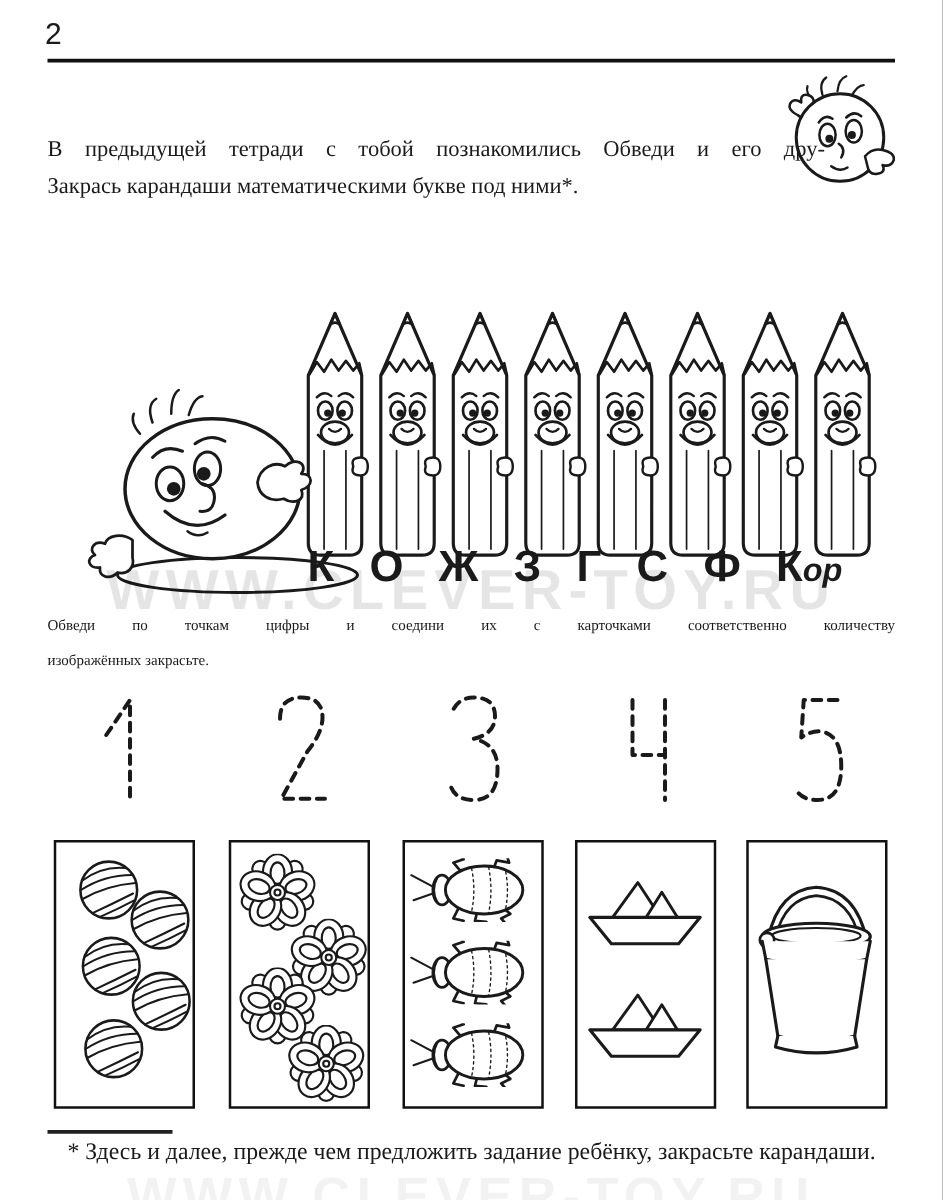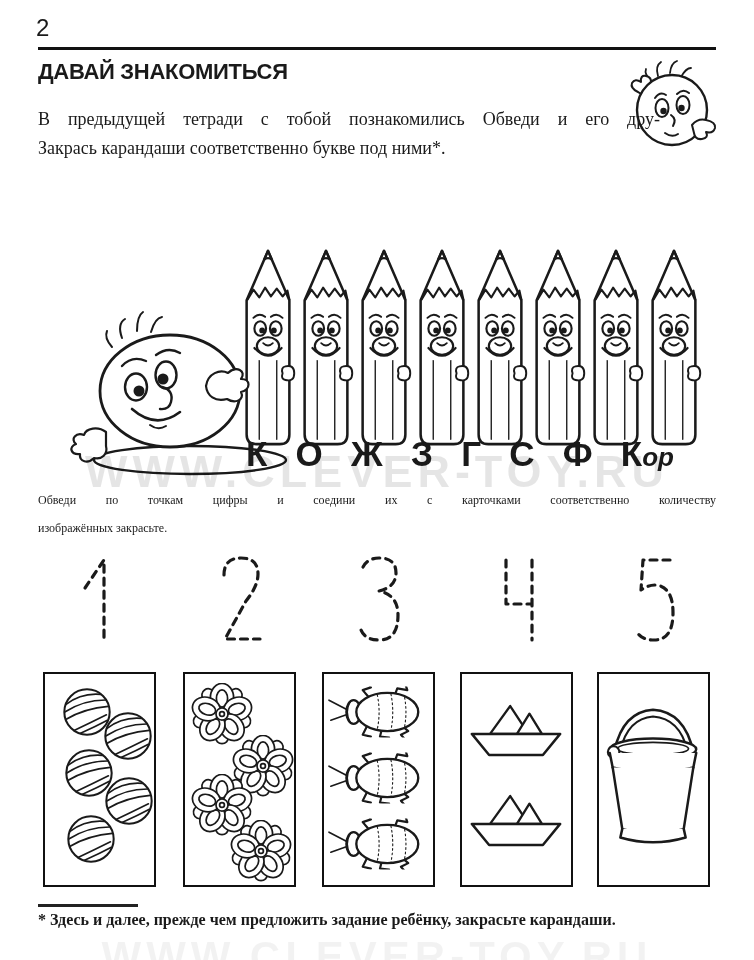--- a/index.html
+++ b/index.html
@@ -34,21 +34,21 @@
              font-family:"Liberation Sans",sans-serif;font-weight:800;font-size:42px;
              letter-spacing:5px;color:rgba(0,0,0,0.05);white-space:nowrap;}
 
   .instruction{left:38px;top:486px;width:678px;font-size:12px;line-height:28px;z-index:3;}
 
   .num-cell{top:550px;width:113px;height:94px;display:flex;align-items:center;justify-content:center;}
   .card{top:672px;width:113px;height:215px;border:2.4px solid #111;background:#fff;box-sizing:border-box;}
   .card svg{display:block;}
 
   .footnote-rule{left:38px;top:904px;width:100px;height:3px;background:#222;}
-  .footnote{left:38px;top:911px;width:690px;font-size:16px;font-weight:bold;}
+  .footnote{left:54px;top:911px;width:690px;font-size:19px;}
 
   svg .ink{stroke:#1a1a1a;fill:none;stroke-linecap:round;stroke-linejoin:round;}
   svg .fill{fill:#1a1a1a;stroke:none;}
   svg .wfill{fill:#fff;stroke:#1a1a1a;stroke-linecap:round;stroke-linejoin:round;}
 </style>
 </head>
 <body>
 
 <svg width="0" height="0" style="position:absolute" aria-hidden="true">
   <defs>
@@ -154,21 +154,20 @@
       <path class="wfill" stroke-width="2.6" d="M-32,52 L-34,61 Q0,71 34,61 L32,52"></path>
     </symbol>
   </defs>
 </svg>
 
 <div class="page">
 
   <div class="abs page-number sans">2</div>
   <div class="abs header-rule"></div>
 
-  <div class="abs title sans">ДАВАЙ ЗНАКОМИТЬСЯ</div>
 
   <svg class="abs mascot-top" width="102" height="98" viewBox="0 0 102 98">
     <path class="ink" stroke-width="1.8" d="M38,18 q-3,-10 3,-14"></path>
     <path class="ink" stroke-width="1.8" d="M50,15 q1,-10 7,-12"></path>
     <path class="ink" stroke-width="1.8" d="M61,19 q5,-9 10,-9"></path>
     <path class="ink" stroke-width="1.8" d="M31,23 q-7,-7 -5,-12"></path>
     <path class="wfill" stroke-width="2" d="M18,34 q-8,-4 -6,-9 q3,-5 9,-1 q-1,-7 5,-6 q6,1 5,8 l2,8 q-8,6 -15,0 Z"></path>
     <circle class="wfill" stroke-width="2.4" cx="52" cy="52" r="35"></circle>
     <path class="ink" stroke-width="2" d="M35,40 q5,-7 11,-3"></path>
     <path class="ink" stroke-width="2" d="M57,36 q6,-6 12,-1"></path>
@@ -176,21 +175,21 @@
     <ellipse class="wfill" stroke-width="2" cx="63" cy="47" rx="6.5" ry="9"></ellipse>
     <circle class="fill" cx="43.5" cy="53" r="3.2"></circle>
     <circle class="fill" cx="61.5" cy="50" r="3.2"></circle>
     <path class="ink" stroke-width="2" d="M51,57 q6,4 2,11"></path>
     <path class="ink" stroke-width="2" d="M45,75 q7,5 13,1"></path>
     <path class="wfill" stroke-width="2" d="M86,62 q10,2 9,8 q-2,6 -9,4 q3,6 -4,7 q-7,1 -8,-6 l-2,-8 q6,-7 14,-5 Z"></path>
   </svg>
 
   <div class="abs intro">
     <div class="jline">В предыдущей тетради с тобой познакомились Обведи и его дру-</div>
-    <div>Закрась карандаши соответственно букве под ними*.</div>
+    <div>Закрась карандаши математическими букве под ними*.</div>
   </div>
 
   <svg class="abs illustration" width="678" height="246" viewBox="0 0 678 246">
     <ellipse class="wfill" stroke-width="2.4" cx="152" cy="224" rx="96" ry="14"></ellipse>
     <g>
       <use href="#sym-pencil" x="202" y="8" width="56" height="204"></use>
       <use href="#sym-pencil" x="260" y="8" width="56" height="204"></use>
       <use href="#sym-pencil" x="318" y="8" width="56" height="204"></use>
       <use href="#sym-pencil" x="376" y="8" width="56" height="204"></use>
       <use href="#sym-pencil" x="434" y="8" width="56" height="204"></use>

